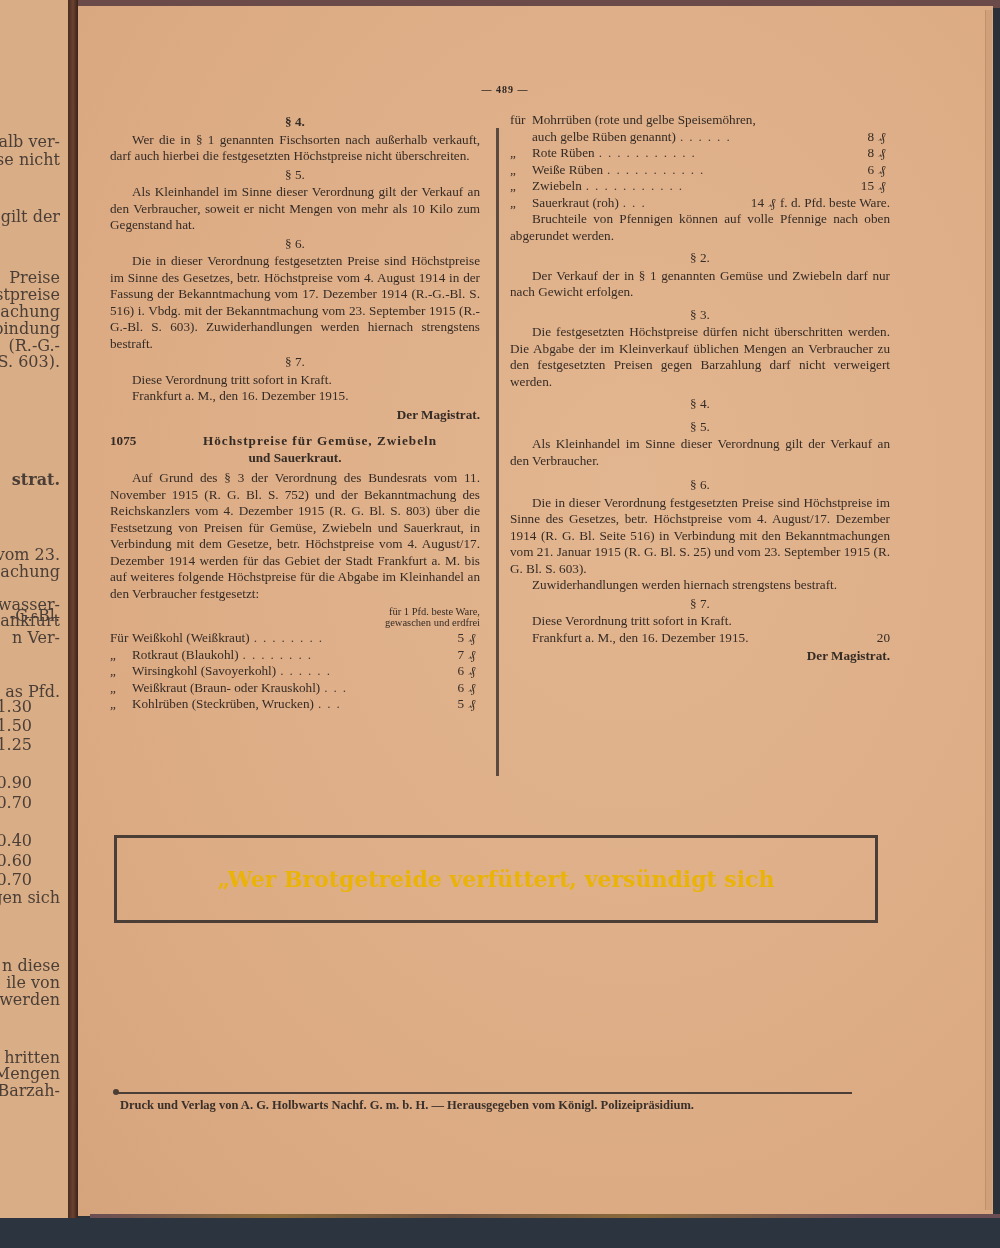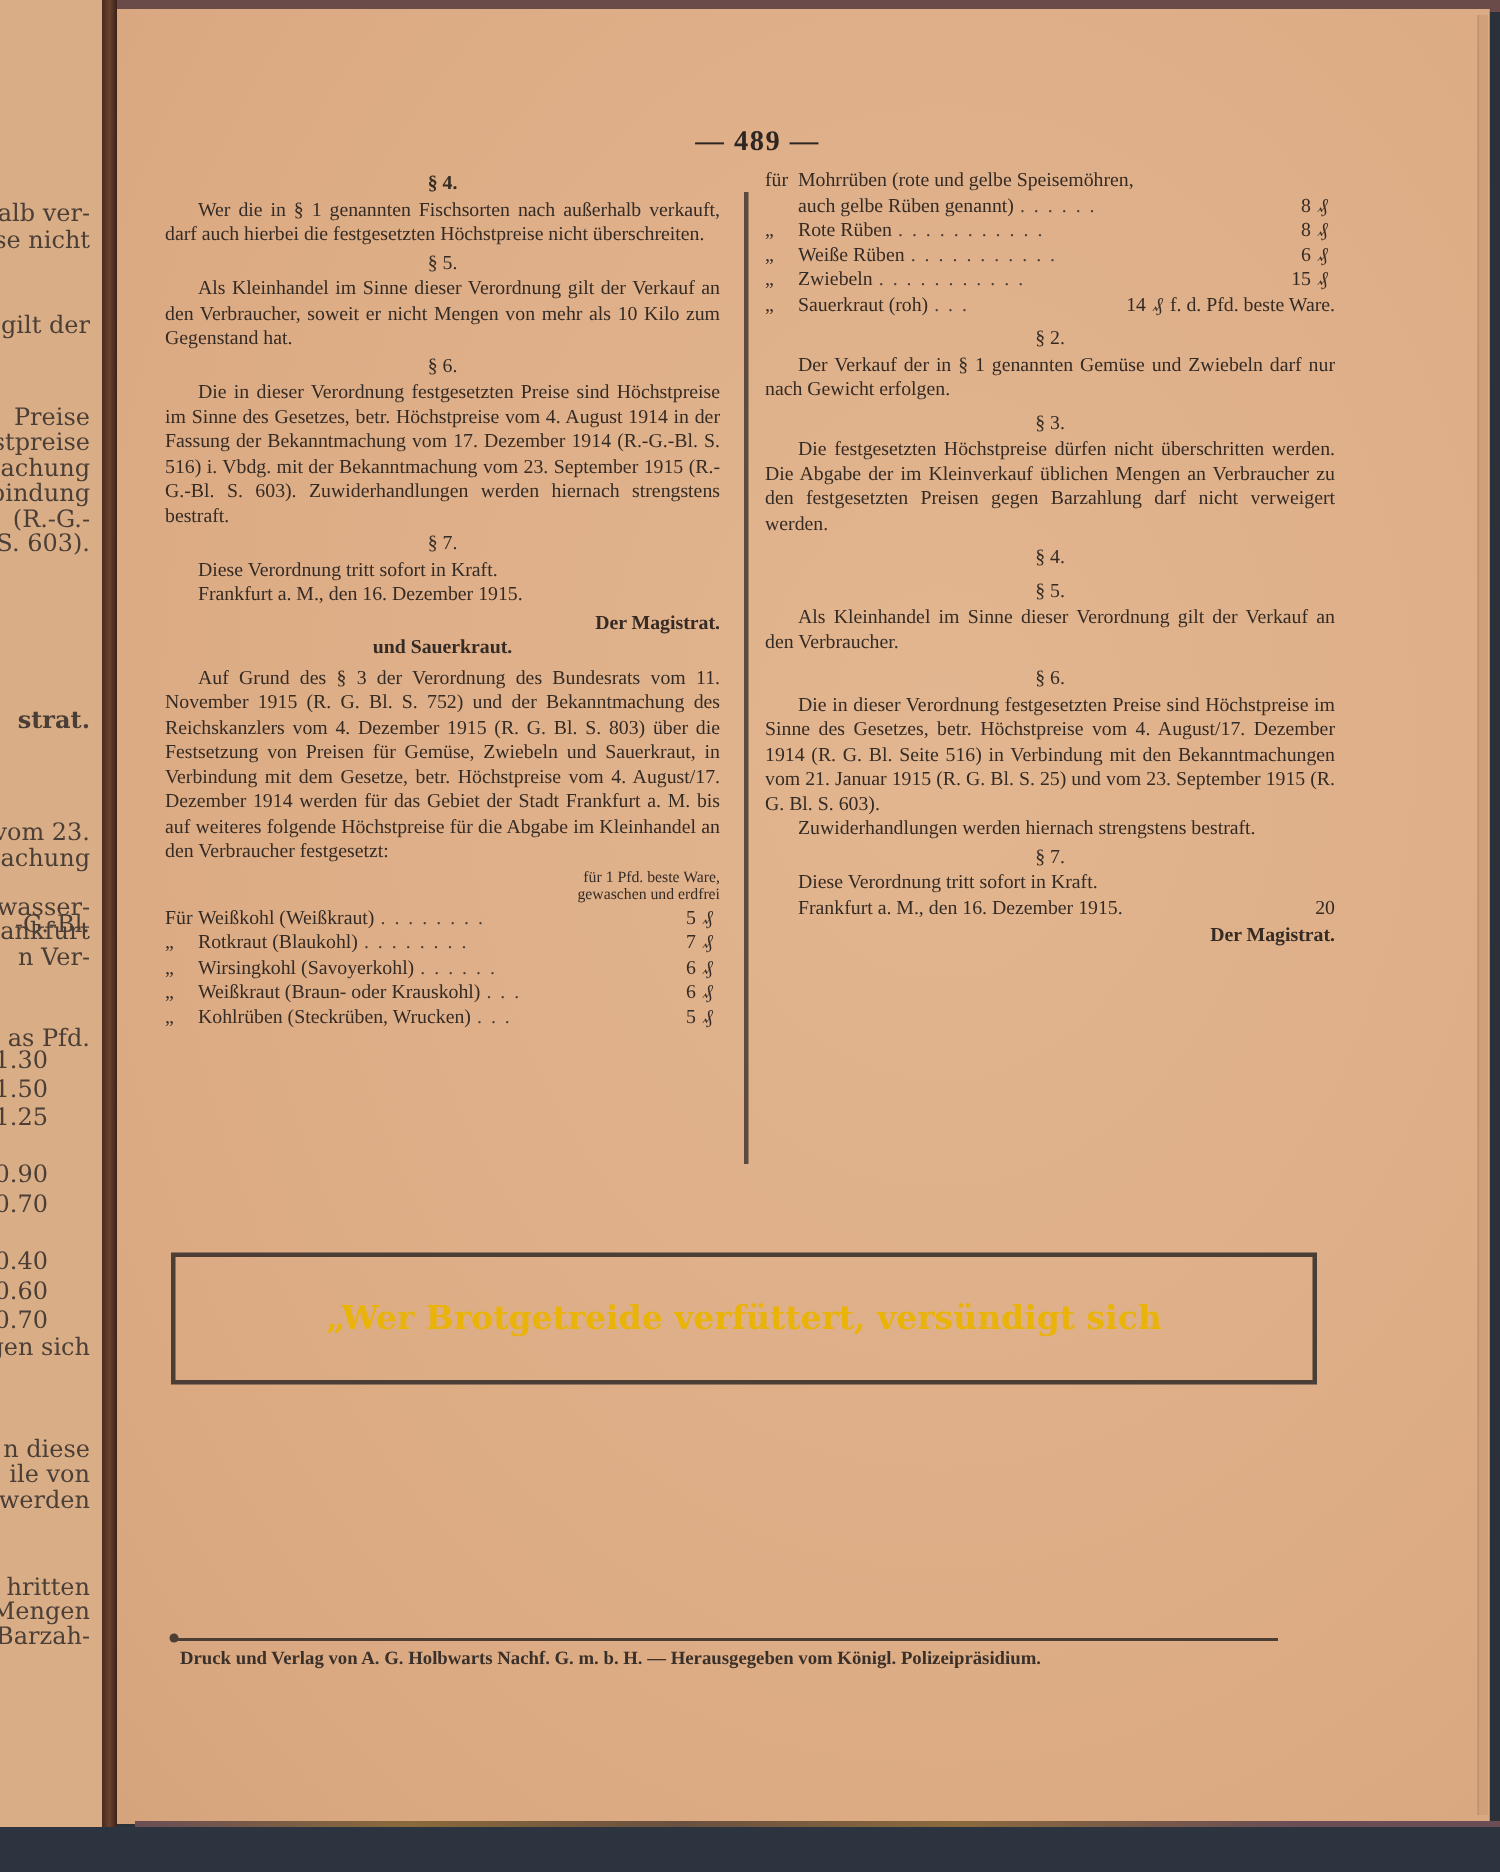--- a/index.html
+++ b/index.html
@@ -21,21 +21,21 @@
     background: linear-gradient(90deg,#4a2c20,#6b4230 50%,#3a2218); }
   .page {
     position: absolute; left: 78px; top: 6px; width: 915px; height: 1210px;
     background: #deb08a;
     background-image: radial-gradient(ellipse at 60% 40%, #e2b690 0%, #dcab84 70%, #d6a47c 100%);
   }
   .page-right-edge { position: absolute; left: 985px; top: 10px; width: 6px; height: 1200px; background: #cfa07a; border-left: 1px solid #c0906a; }
 
   .prev-line { position: absolute; right: 8px; font-size: 16px; white-space: nowrap; color: #4a3e36; font-family: "DejaVu Serif", serif; text-align: left; }
 
-  .pnum { position: absolute; left: 450px; top: 84px; width: 110px; text-align: center; font-size: 19px; font-weight: bold; font-family: "Liberation Serif", serif; color: #2e2622; letter-spacing: 1px; }
+  .pnum { position: absolute; left: 450px; top: 84px; width: 110px; text-align: center; font-size: 10px; font-weight: bold; font-family: "Liberation Serif", serif; color: #2e2622; letter-spacing: 1px; }
 
   .col { position: absolute; font-family: "Liberation Serif", serif; font-size: 13.2px; line-height: 16.5px; color: #352b25; }
   .col-left { left: 110px; top: 112px; width: 370px; }
   .col-right { left: 510px; top: 112px; width: 380px; }
   .col-divider { position: absolute; left: 496px; top: 128px; width: 3px; height: 648px; background: #5b4a3f; }
 
   .sec { text-align: center; margin: 2px 0 1px 0; }
   .para { text-align: justify; text-indent: 22px; margin: 0; }
   .bold { font-weight: bold; }
   .signature { text-align: right; font-weight: bold; margin-top: 2px; }
@@ -116,20 +116,24 @@
   <p class="para">Wer die in § 1 genannten Fischsorten nach außerhalb verkauft, darf auch hierbei die festgesetzten Höchstpreise nicht überschreiten.</p>
   <div class="sec">§ 5.</div>
   <p class="para">Als Kleinhandel im Sinne dieser Verordnung gilt der Verkauf an den Verbraucher, soweit er nicht Mengen von mehr als 10 Kilo zum Gegenstand hat.</p>
   <div class="sec">§ 6.</div>
   <p class="para">Die in dieser Verordnung festgesetzten Preise sind Höchstpreise im Sinne des Gesetzes, betr. Höchstpreise vom 4. August 1914 in der Fassung der Bekanntmachung vom 17. Dezember 1914 (R.-G.-Bl. S. 516) i. Vbdg. mit der Bekanntmachung vom 23. September 1915 (R.-G.-Bl. S. 603). Zuwiderhandlungen werden hiernach strengstens bestraft.</p>
   <div class="sec">§ 7.</div>
   <p class="para">Diese Verordnung tritt sofort in Kraft.</p>
   <p class="para">Frankfurt a. M., den 16. Dezember 1915.</p>
   <div class="signature">Der Magistrat.</div>
 
+  <div class="heading-row">
+    <span class="heading-num">1075</span>
+    <span class="heading-title">Höchstpreise für Gemüse, Zwiebeln</span>
+  </div>
   <div class="heading-sub">und Sauerkraut.</div>
   <p class="para">Auf Grund des § 3 der Verordnung des Bundesrats vom 11. November 1915 (R. G. Bl. S. 752) und der Bekanntmachung des Reichskanzlers vom 4. Dezember 1915 (R. G. Bl. S. 803) über die Festsetzung von Preisen für Gemüse, Zwiebeln und Sauerkraut, in Verbindung mit dem Gesetze, betr. Höchstpreise vom 4. August/17. Dezember 1914 werden für das Gebiet der Stadt Frankfurt a. M. bis auf weiteres folgende Höchstpreise für die Abgabe im Kleinhandel an den Verbraucher festgesetzt:</p>
   <div class="col-note">
     <div>für 1 Pfd. beste Ware,</div>
     <div>gewaschen und erdfrei</div>
   </div>
   <div id="left-prices">
       <div class="price-row">
         <span class="price-prefix">Für</span>
         <span class="price-name">Weißkohl (Weißkraut)</span>
@@ -206,20 +210,21 @@
       </div>
       <div class="price-row">
         <span class="price-prefix">„</span>
         <span class="price-name">Sauerkraut (roh)</span>
         <span class="price-dots">...</span>
         <span class="price-value">14</span>
         <span class="price-unit">₰</span>
         <span class="price-extra">f. d. Pfd. beste Ware.</span>
       </div>
     </div>
+  <p class="para">Bruchteile von Pfennigen können auf volle Pfennige nach oben abgerundet werden.</p>
   <div class="sec" style="margin-top:6px">§ 2.</div>
   <p class="para">Der Verkauf der in § 1 genannten Gemüse und Zwiebeln darf nur nach Gewicht erfolgen.</p>
   <div class="sec" style="margin-top:6px">§ 3.</div>
   <p class="para">Die festgesetzten Höchstpreise dürfen nicht überschritten werden. Die Abgabe der im Kleinverkauf üblichen Mengen an Verbraucher zu den festgesetzten Preisen gegen Barzahlung darf nicht verweigert werden.</p>
   <div class="sec" style="margin-top:6px">§ 4.</div>
   <div class="sec" style="margin-top:6px">§ 5.</div>
   <p class="para">Als Kleinhandel im Sinne dieser Verordnung gilt der Verkauf an den Verbraucher.</p>
   <div class="sec" style="margin-top:8px">§ 6.</div>
   <p class="para">Die in dieser Verordnung festgesetzten Preise sind Höchstpreise im Sinne des Gesetzes, betr. Höchstpreise vom 4. August/17. Dezember 1914 (R. G. Bl. Seite 516) in Verbindung mit den Bekanntmachungen vom 21. Januar 1915 (R. G. Bl. S. 25) und vom 23. September 1915 (R. G. Bl. S. 603).</p>
   <p class="para">Zuwiderhandlungen werden hiernach strengstens bestraft.</p>

